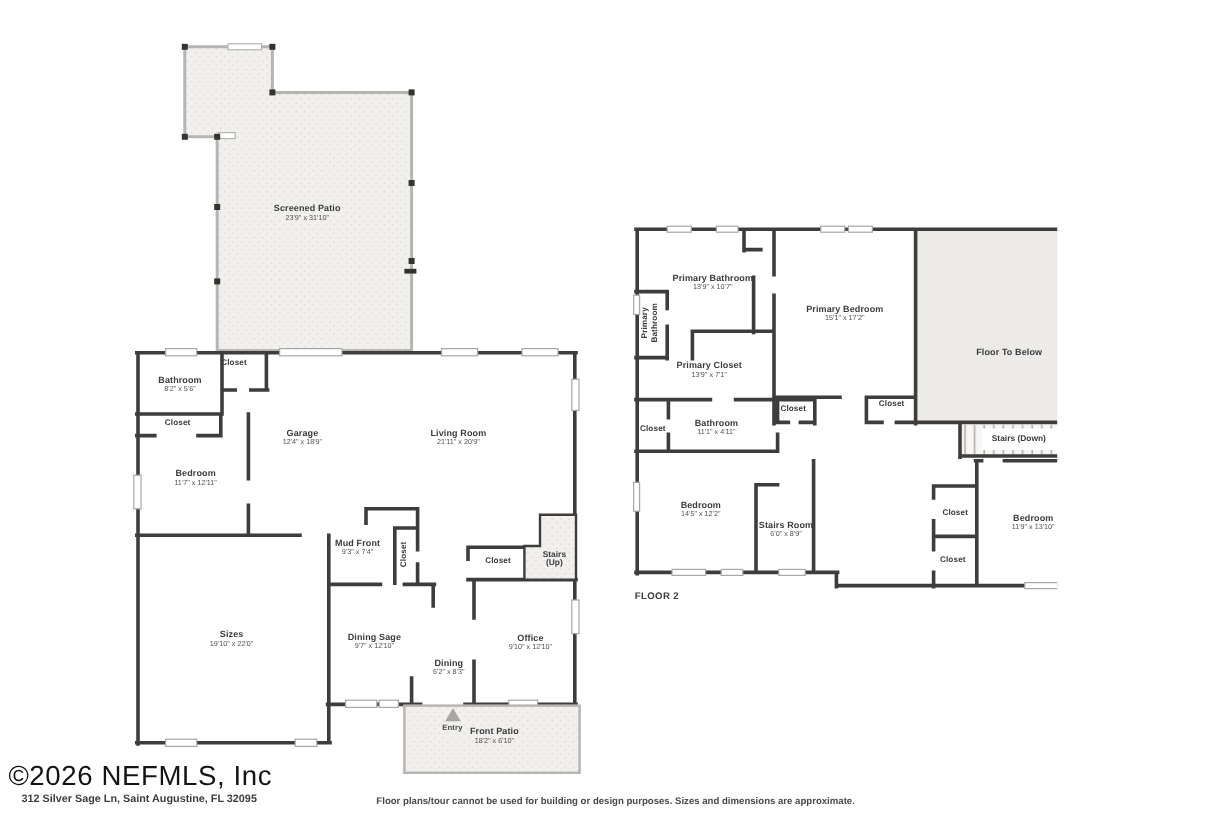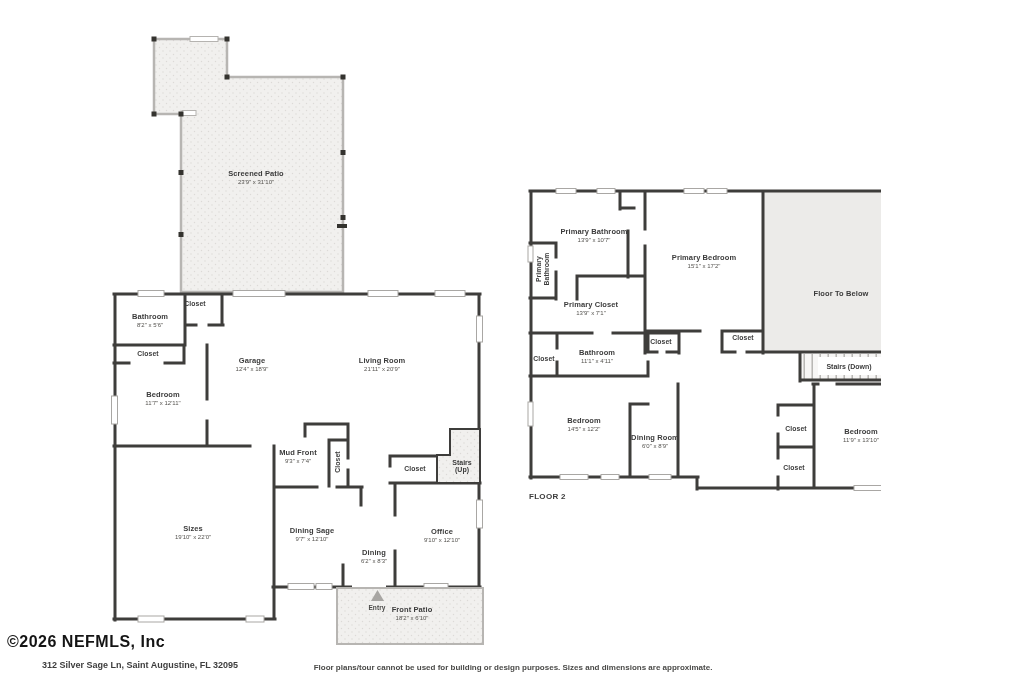--- a/index.html
+++ b/index.html
@@ -9,23 +9,23 @@
   svg.plan { position:absolute; left:0; top:0; }
   .room-label { position:absolute; transform:translate(-50%,-50%); text-align:center;
                 color:#3b3b3b; white-space:nowrap; pointer-events:none; }
   .room-name { font-size:7.5px; font-weight:700; letter-spacing:0.1px; color:#3b3b3b; }
   .room-dims { font-size:6px; font-weight:500; color:#55534f; margin-top:1px; }
   .room-sub  { font-size:7px; font-weight:700; color:#3b3b3b; }
   .tiny .room-name { font-size:6.8px; }
   .vert { transform:translate(-50%,-50%) rotate(-90deg); }
   .vert-wrap .room-name { white-space:normal; width:44px; line-height:1.25; }
   .floor-tag { position:absolute; font-size:8px; font-weight:700; color:#3b3b3b; letter-spacing:0.3px; }
-  .copyright { position:absolute; left:7px; top:633px; font-size:16px; font-weight:700;
+  .copyright { position:absolute; left:7px; top:633px; font-size:23px; font-weight:400;
                color:#141414; letter-spacing:0.5px; }
-  .address { position:absolute; left:18px; top:660px; font-size:9px; font-weight:700; color:#3d3d3d;margin-left:24px; }
+  .address { position:absolute; left:18px; top:660px; font-size:9px; font-weight:700; color:#3d3d3d; }
   .disclaimer { position:absolute; left:513px; top:663px; transform:translateX(-50%);
                 font-size:8px; font-weight:600; color:#4a4a48; white-space:nowrap; }
   .entry-label .room-name { font-size:6.5px; color:#4a4a48; }
 </style>
 </head>
 <body>
 
 <div class="canvas">
 
   <svg class="plan" width="1023" height="682" viewBox="0 0 1023 682">
@@ -254,21 +254,21 @@
   </div>
   <div class="room-label" style="left:597px;top:356px">
     <div class="room-name">Bathroom</div>
     <div class="room-dims">11'1" x 4'11"</div>
   </div>
   <div class="room-label" style="left:584px;top:424px">
     <div class="room-name">Bedroom</div>
     <div class="room-dims">14'5" x 12'2"</div>
   </div>
   <div class="room-label" style="left:655px;top:441px">
-    <div class="room-name">Dining Room</div>
+    <div class="room-name">Stairs Room</div>
     <div class="room-dims">6'0" x 8'9"</div>
   </div>
   <div class="room-label tiny" style="left:796px;top:428px">
     <div class="room-name">Closet</div>
   </div>
   <div class="room-label tiny" style="left:794px;top:467px">
     <div class="room-name">Closet</div>
   </div>
   <div class="room-label" style="left:861px;top:435px">
     <div class="room-name">Bedroom</div>

